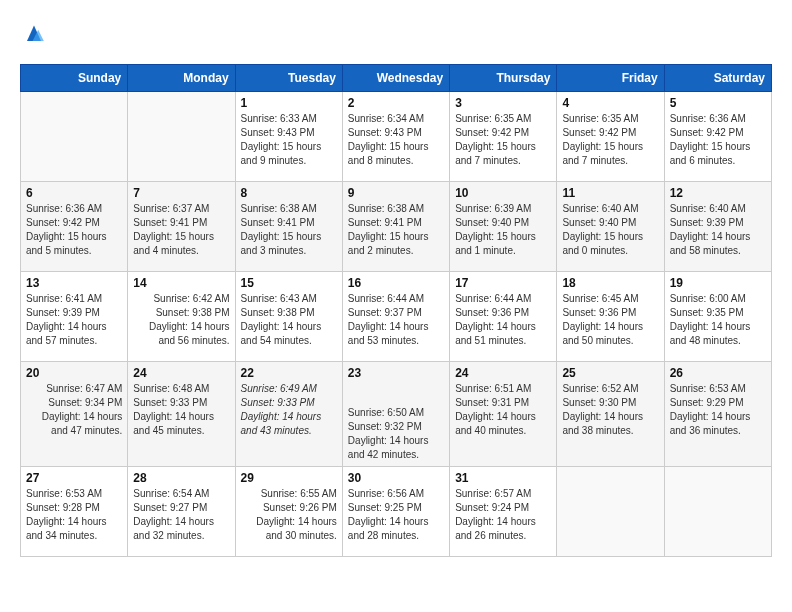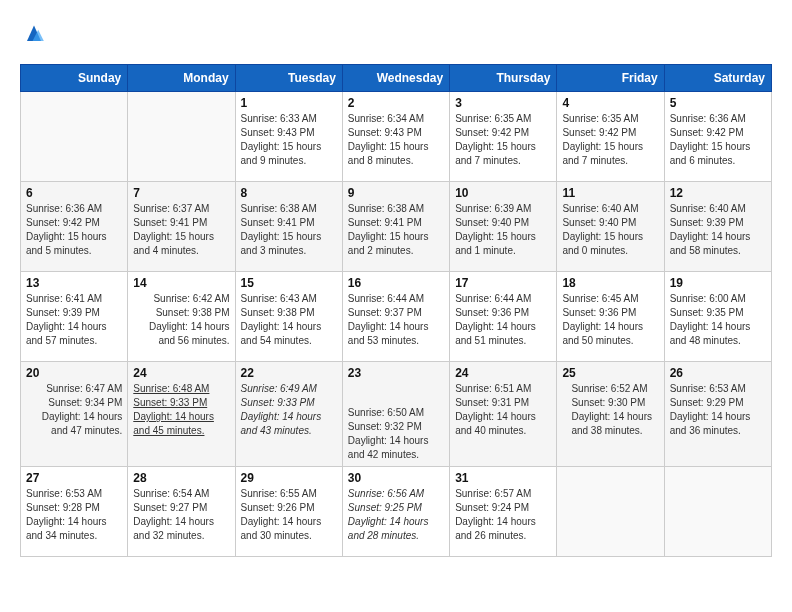--- a/index.html
+++ b/index.html
@@ -243,21 +243,21 @@
       </tr>
       <tr class="even-row">
         <td>
           <span class="day-num">20</span>
           <div class="day-info" style="white-space: pre-line; text-align: right;">Sunrise: 6:47 AM
 Sunset: 9:34 PM
 Daylight: 14 hours and 47 minutes.</div>
         </td>
         <td>
           <span class="day-num">24</span>
-          <div class="day-info" style="white-space: pre-line; text-decoration: underline;">Sunrise: 6:48 AM
+          <div class="day-info" style="white-space: pre-line;">Sunrise: 6:48 AM
 Sunset: 9:33 PM
 Daylight: 14 hours and 45 minutes.</div>
         </td>
         <td>
           <span class="day-num">22</span>
           <div class="day-info" style="white-space: pre-line; font-style: italic;">Sunrise: 6:49 AM
 Sunset: 9:33 PM
 Daylight: 14 hours and 43 minutes.</div>
         </td>
         <td>
@@ -267,21 +267,21 @@
 Daylight: 14 hours and 42 minutes.</div>
         </td>
         <td>
           <span class="day-num">24</span>
           <div class="day-info" style="white-space: pre-line;">Sunrise: 6:51 AM
 Sunset: 9:31 PM
 Daylight: 14 hours and 40 minutes.</div>
         </td>
         <td>
           <span class="day-num">25</span>
-          <div class="day-info" style="white-space: pre-line; margin-left: 9px;">Sunrise: 6:52 AM
+          <div class="day-info" style="white-space: pre-line;">Sunrise: 6:52 AM
 Sunset: 9:30 PM
 Daylight: 14 hours and 38 minutes.</div>
         </td>
         <td>
           <span class="day-num">26</span>
           <div class="day-info" style="white-space: pre-line;">Sunrise: 6:53 AM
 Sunset: 9:29 PM
 Daylight: 14 hours and 36 minutes.</div>
         </td>
       </tr>
@@ -293,27 +293,27 @@
 Daylight: 14 hours and 34 minutes.</div>
         </td>
         <td>
           <span class="day-num">28</span>
           <div class="day-info" style="white-space: pre-line;">Sunrise: 6:54 AM
 Sunset: 9:27 PM
 Daylight: 14 hours and 32 minutes.</div>
         </td>
         <td>
           <span class="day-num">29</span>
-          <div class="day-info" style="white-space: pre-line;">Sunrise: 6:55 AM
+          <div class="day-info" style="white-space: pre-line; text-align: right;">Sunrise: 6:55 AM
 Sunset: 9:26 PM
 Daylight: 14 hours and 30 minutes.</div>
         </td>
         <td>
           <span class="day-num">30</span>
-          <div class="day-info" style="white-space: pre-line; font-style: italic;">Sunrise: 6:56 AM
+          <div class="day-info" style="white-space: pre-line;">Sunrise: 6:56 AM
 Sunset: 9:25 PM
 Daylight: 14 hours and 28 minutes.</div>
         </td>
         <td>
           <span class="day-num">31</span>
           <div class="day-info" style="white-space: pre-line;">Sunrise: 6:57 AM
 Sunset: 9:24 PM
 Daylight: 14 hours and 26 minutes.</div>
         </td>
         <td class="empty"></td>

